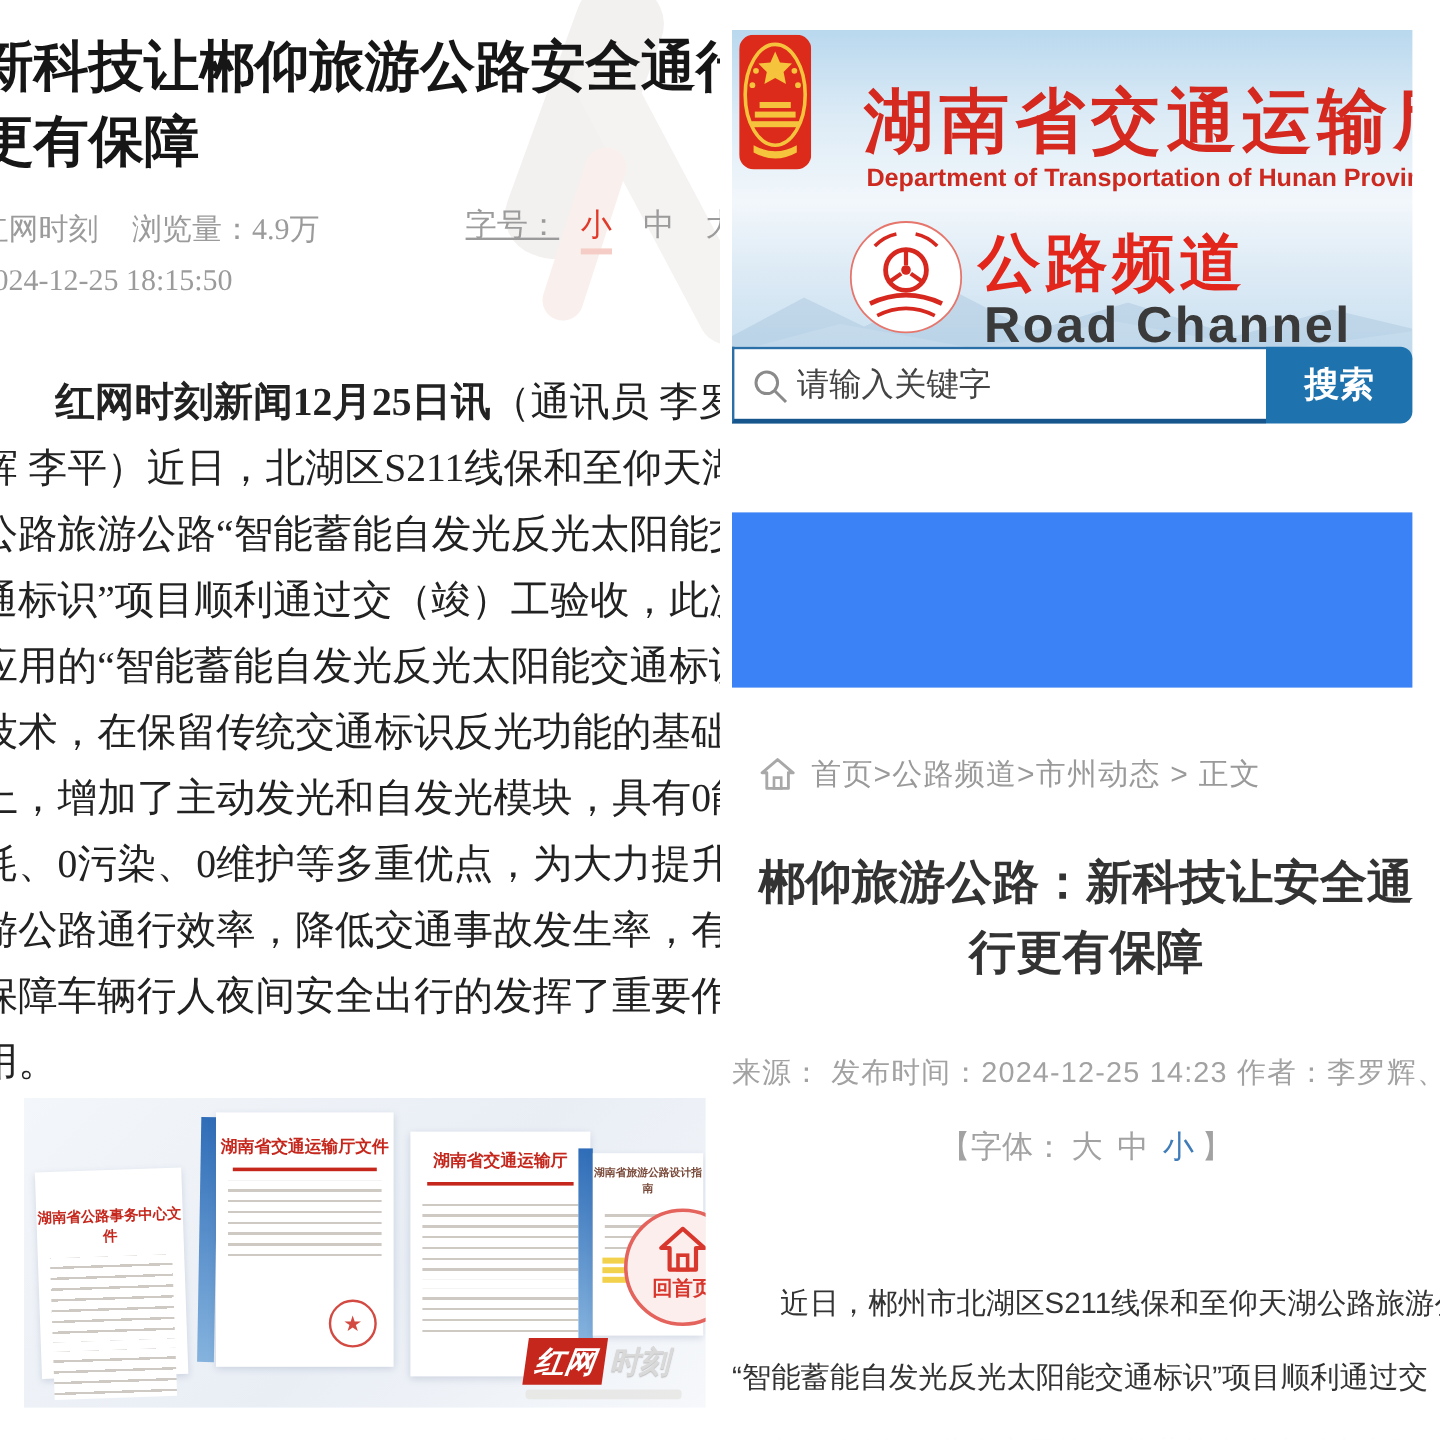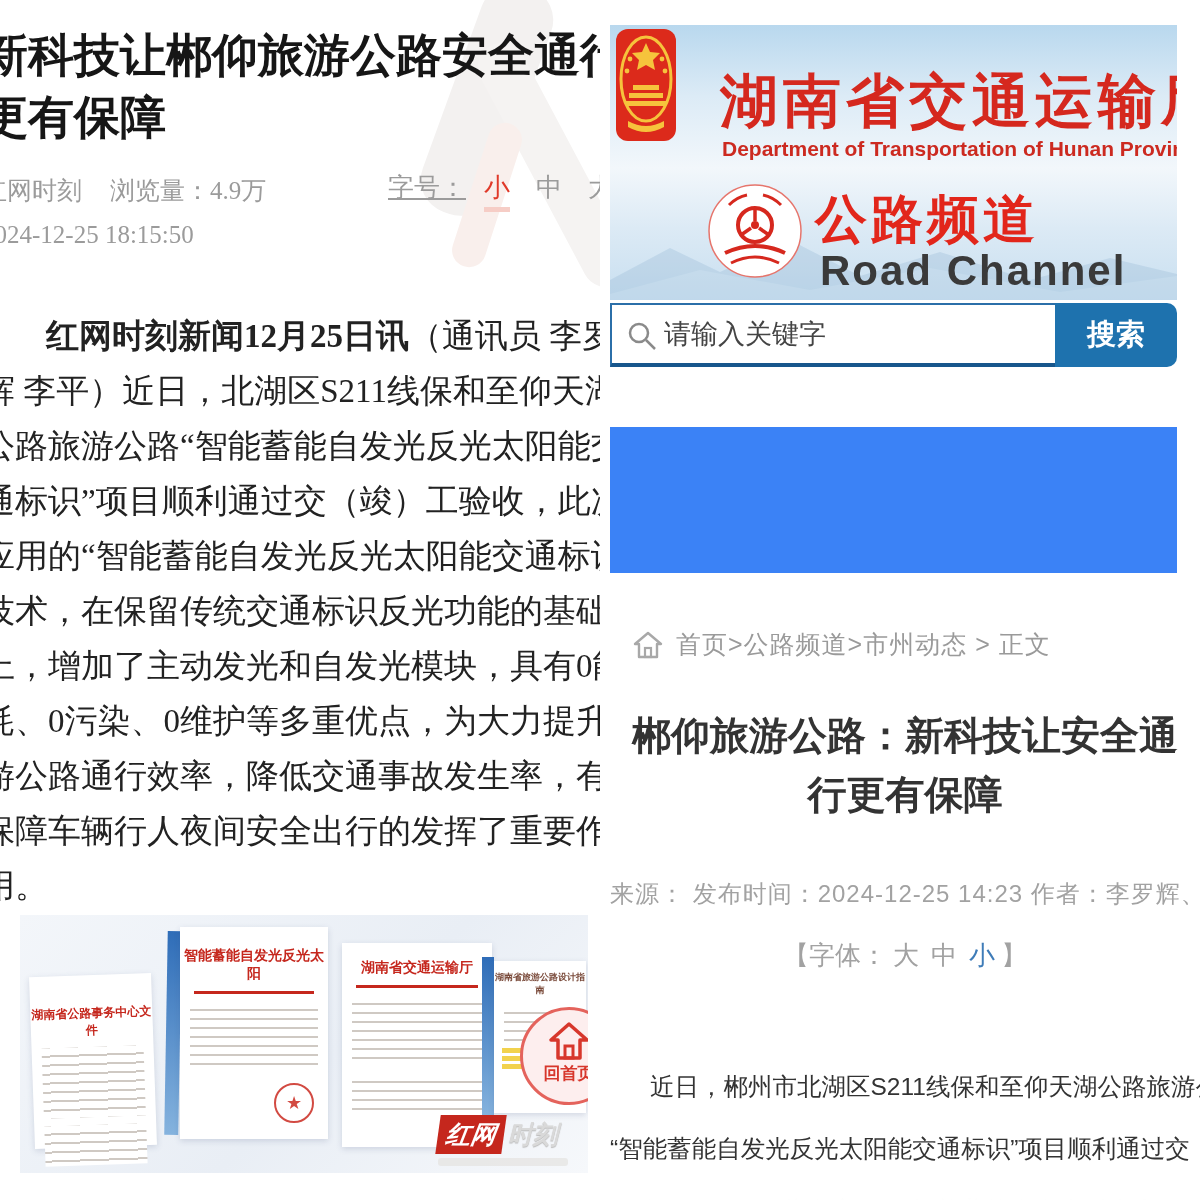--- a/index.html
+++ b/index.html
@@ -73,21 +73,21 @@
   .org-cn{position:absolute;left:110px;top:38px;font-size:58px;font-weight:bold;color:#d5281e;
     letter-spacing:5px;white-space:nowrap;}
   .org-en{position:absolute;left:112px;top:112px;font-size:21px;font-weight:bold;color:#cc2a20;white-space:nowrap;}
   .emblem{position:absolute;left:6px;top:4px;}
   .chan-logo{position:absolute;left:97px;top:158px;}
   .chan-cn{position:absolute;left:205px;top:160px;font-size:52px;font-weight:bold;color:#e2261b;
     letter-spacing:4px;white-space:nowrap;}
   .chan-en{position:absolute;left:210px;top:222px;font-size:42px;font-weight:bold;color:#3a3a3a;
     letter-spacing:2px;white-space:nowrap;}
 
-  .searchbar{position:absolute;left:0;top:303px;width:567px;height:66px;display:flex;}
+  .searchbar{position:absolute;left:0;top:289px;width:567px;height:66px;display:flex;}
   .search-input{flex:1;height:58px;border:2px solid #2b6fa9;border-right:none;border-bottom:4px solid #17568c;
     padding:0 10px 0 52px;font-size:27px;color:#333;outline:none;
     font-family:"Liberation Sans","DejaVu Sans",sans-serif;}
   .search-input::placeholder{color:#444;}
   .mag{position:absolute;left:16px;top:17px;}
   .search-btn{width:122px;height:64px;background:#1e72ae;color:#fff;font-size:29px;font-weight:bold;
     border:none;border-radius:0 10px 10px 0;cursor:pointer;
     font-family:"Liberation Sans","DejaVu Sans",sans-serif;}
 
   .nav{position:absolute;left:0;top:427px;width:567px;height:146px;background:#3b82f6;}
@@ -149,21 +149,21 @@
     </div>
 
     <figure class="l-image">
       <div class="doc doc1">
         <div class="dt">湖南省公路事务中心文件</div>
         <div class="bars"></div>
         <div class="bars short"></div>
       </div>
       <div class="spine2"></div>
       <div class="doc doc2">
-        <div class="dt">智能蓄能自发光反光太阳</div>
+        <div class="dt">湖南省交通运输厅文件</div>
         <div class="redline"></div>
         <div class="bars"></div>
         <div class="seal">★</div>
       </div>
       <div class="doc doc3">
         <div class="dt">湖南省交通运输厅</div>
         <div class="redline"></div>
         <div class="bars"></div>
         <div class="bars short"></div>
       </div>

